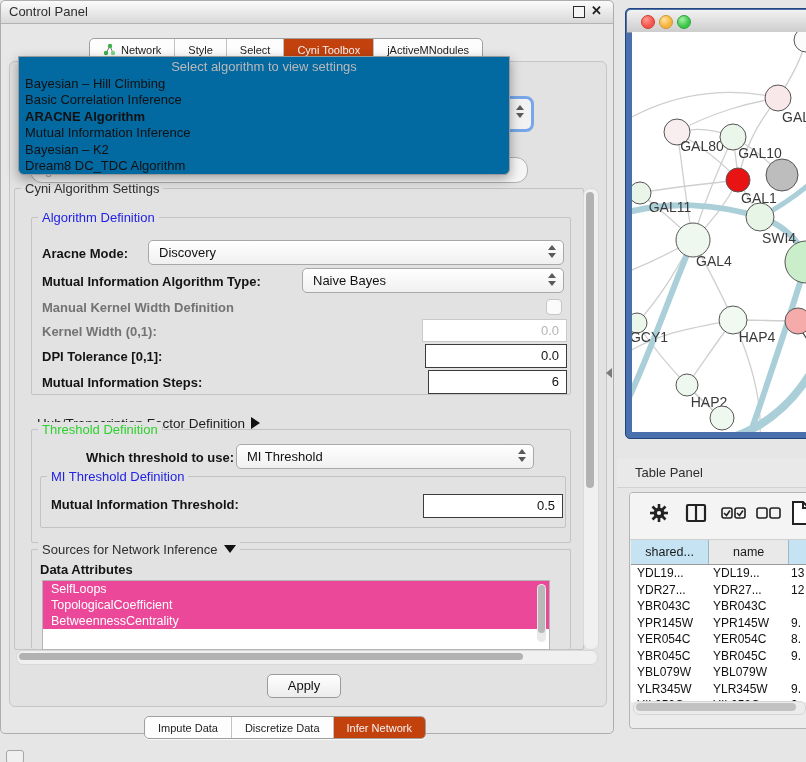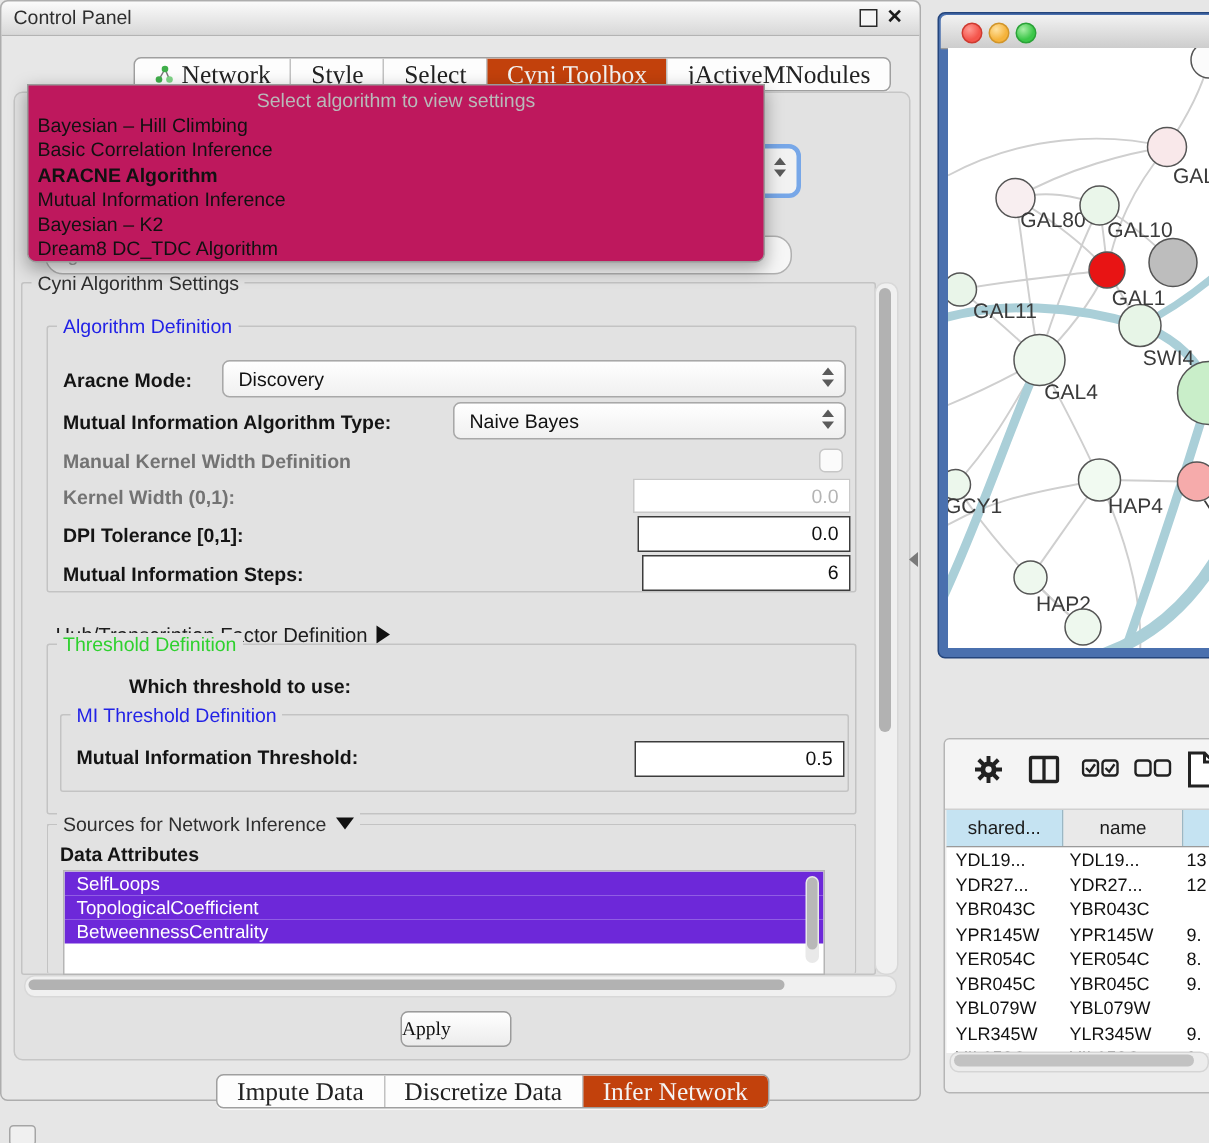--- a/index.html
+++ b/index.html
@@ -14,31 +14,31 @@
                background:linear-gradient(#fbfbfb,#d8d8d8);
                border-bottom:1px solid #b3b3b3;border-radius:5px 5px 0 0;}
   #cp-title{left:8px;top:3px;font-size:13px;color:#2e2e2e;}
   .float-icon{left:572px;top:5px;width:10px;height:10px;border:1.5px solid #2a2a2a;background:#f5f5f5;}
   .close-icon{left:590px;top:2px;font-size:13px;font-weight:700;color:#1c1c1c;}
   .close-icon::before{content:"✕";}
 
   
   .segbar{display:flex;border:1px solid #9f9f9f;border-radius:5px;overflow:hidden;
           background:#fdfdfd;height:21px;box-shadow:0 1px 0 rgba(255,255,255,.7);}
-  .seg{display:flex;align-items:center;padding:0 13px;font-size:17px;color:#222;
-       border-left:1px solid #c2c2c2;white-space:nowrap;font-family:Liberation Serif, serif;}
+  .seg{display:flex;align-items:center;padding:0 13px;font-size:11px;color:#222;
+       border-left:1px solid #c2c2c2;white-space:nowrap;}
   .seg:first-child{border-left:none;}
   .seg.sel{background:#c2410c;color:#f4f4f4;}
   .seg .ticon{margin-right:5px;display:inline-flex;}
 
   #cp-inner{left:8px;top:60px;width:596px;height:644px;background:#e2e2e2;
             border:1px solid #c6c6c6;border-radius:6px;}
 
   
-  #algo-popup{left:18px;top:56px;width:490px;height:117px;background:#be185d;
+  #algo-popup{left:18px;top:56px;width:490px;height:117px;background:#0369a1;
               border:1px solid #9a9a9a;border-radius:0 0 6px 6px;z-index:50;
               box-shadow:0 4px 12px rgba(0,0,0,.35);}
   #algo-placeholder{left:0;top:2px;width:100%;text-align:center;font-size:13px;color:#b9b9b9;}
   #algo-list{left:4px;top:19px;right:4px;}
   .algo-item{font-size:13px;line-height:16.4px;color:#111;padding-left:2px;white-space:nowrap;}
   .algo-item.bold{font-weight:700;}
 
   
   #combo-fragment{left:500px;top:96px;width:28px;height:30px;border:3px solid #77a7e8;
                   border-radius:8px;background:#f2f2f2;z-index:5;}
@@ -71,33 +71,33 @@
 
   .checkbox{position:absolute;width:14px;height:14px;border:1px solid #c6c6c6;border-radius:4px;background:#fbfbfb;}
 
   .tri-right{display:inline-block;width:0;height:0;border-top:6px solid transparent;
              border-bottom:6px solid transparent;border-left:9px solid #111;vertical-align:-1px;margin-left:6px;}
   .tri-down{display:inline-block;width:0;height:0;border-left:6px solid transparent;
             border-right:6px solid transparent;border-top:8px solid #111;margin-left:6px;vertical-align:1px;}
 
   
   #attr-list{left:42px;top:580px;width:506px;height:68px;background:#fff;border:1px solid #b5b5b5;overflow:hidden;}
-  .attr-item{height:16px;line-height:16px;font-size:12.5px;color:#fff;background:#6d28d9;padding-left:8px;}
+  .attr-item{height:16px;line-height:16px;font-size:12.5px;color:#fff;background:#ec4899;padding-left:8px;}
   #attr-vscroll{position:absolute;right:3px;top:3px;width:9px;height:58px;background:#e9e9e9;border-radius:5px;}
   #attr-vscroll i{position:absolute;left:1px;top:1px;width:7px;height:48px;background:#b8b8b8;border-radius:4px;}
 
   
   #v-scroll{left:583px;top:188px;width:14px;height:460px;background:#f0f0f0;border:1px solid #d8d8d8;border-radius:7px;}
   #v-scroll i{position:absolute;left:2px;top:3px;width:8px;height:296px;background:#b2b2b2;border-radius:5px;}
   #h-scroll{left:16px;top:650px;width:580px;height:13px;background:#f0f0f0;border:1px solid #d8d8d8;border-radius:7px;}
   #h-scroll i{position:absolute;left:2px;top:2px;width:504px;height:7px;background:#b2b2b2;border-radius:4px;}
 
   #apply-btn{left:267px;top:674px;width:72px;height:22px;border:1px solid #9b9b9b;border-radius:5px;
              background:linear-gradient(#ffffff,#ececec);font-size:13px;color:#111;
-             text-align:left;line-height:22px;font-family:Liberation Serif, serif;}
+             text-align:center;line-height:22px;}
 
   
   #divider-arrow{left:606px;top:368px;width:0;height:0;border-top:5px solid transparent;
                  border-bottom:5px solid transparent;border-right:6px solid #7a7a7a;}
 
   #corner-chip{left:6px;top:750px;width:16px;height:12px;border:1px solid #a5a5a5;border-radius:3px;background:#f0f0f0;}
 
   
   #net-window{left:625px;top:8px;width:181px;height:429px;background:#4a70ae;
               border:1px solid #24457c;border-radius:5px 0 0 5px;}
@@ -240,20 +240,27 @@
     </div>
 
     <div class="abs" style="left:22px;top:208px;font-size:13.5px;color:#1c1c1c;margin-top:19px;">
       <span>Hub/Transcription Factor Definition</span><span class="tri-right"></span>
     </div>
 
     <div class="abs grp" style="left:16px;top:240px;width:538px;height:112px;">
       <span class="grp-title t-green" style="left:6px;top:-8px;">Threshold Definition</span>
 
       <span class="abs lbl" style="left:54px;top:20px;">Which threshold to use:</span>
+      <div class="combo" style="left:204px;top:14px;width:296px;">
+        <span class="cv">MI Threshold</span>
+        <span class="updown">
+            <i class="up"></i>
+            <i class="dn"></i>
+          </span>
+      </div>
 
       <div class="abs grp" style="left:8px;top:46px;width:524px;height:50px;">
         <span class="grp-title t-blue" style="left:6px;top:-8px;">MI Threshold Definition</span>
         <span class="abs lbl" style="left:10px;top:20px;">Mutual Information Threshold:</span>
         <div class="field" style="left:382px;top:17px;width:138px;height:22px;">
           <span>0.5</span>
         </div>
       </div>
     </div>
 
@@ -362,20 +369,23 @@
             <circle cx="166" cy="289" r="13" fill="#f6abab" stroke="#555" stroke-width="1"></circle>
             <text x="170" y="311" text-anchor="start" class="nlabel">Y</text>
             <circle cx="55" cy="353" r="11" fill="#eef8ee" stroke="#555" stroke-width="1"></circle>
             <text x="77" y="375" text-anchor="middle" class="nlabel">HAP2</text>
             <circle cx="90" cy="386" r="12" fill="#eef8ee" stroke="#555" stroke-width="1"></circle>
           </g>
       </svg>
     </div>
   </div>
 
+  <div class="abs" id="tp-header">
+    <span class="abs" id="tp-title">Table Panel</span>
+  </div>
 
   <div class="abs" id="tp-box">
     <div class="abs" id="tp-toolbar">
       <span class="tp-icon" style="left:19px;top:10px;">
         <svg width="20" height="20" viewBox="0 0 20 20">
           <g stroke="#222" stroke-width="2.6">
             <line x1="10" y1="1" x2="10" y2="6"></line>
               <line x1="10" y1="14" x2="10" y2="19"></line>
             <line x1="1" y1="10" x2="6" y2="10"></line>
               <line x1="14" y1="10" x2="19" y2="10"></line>

